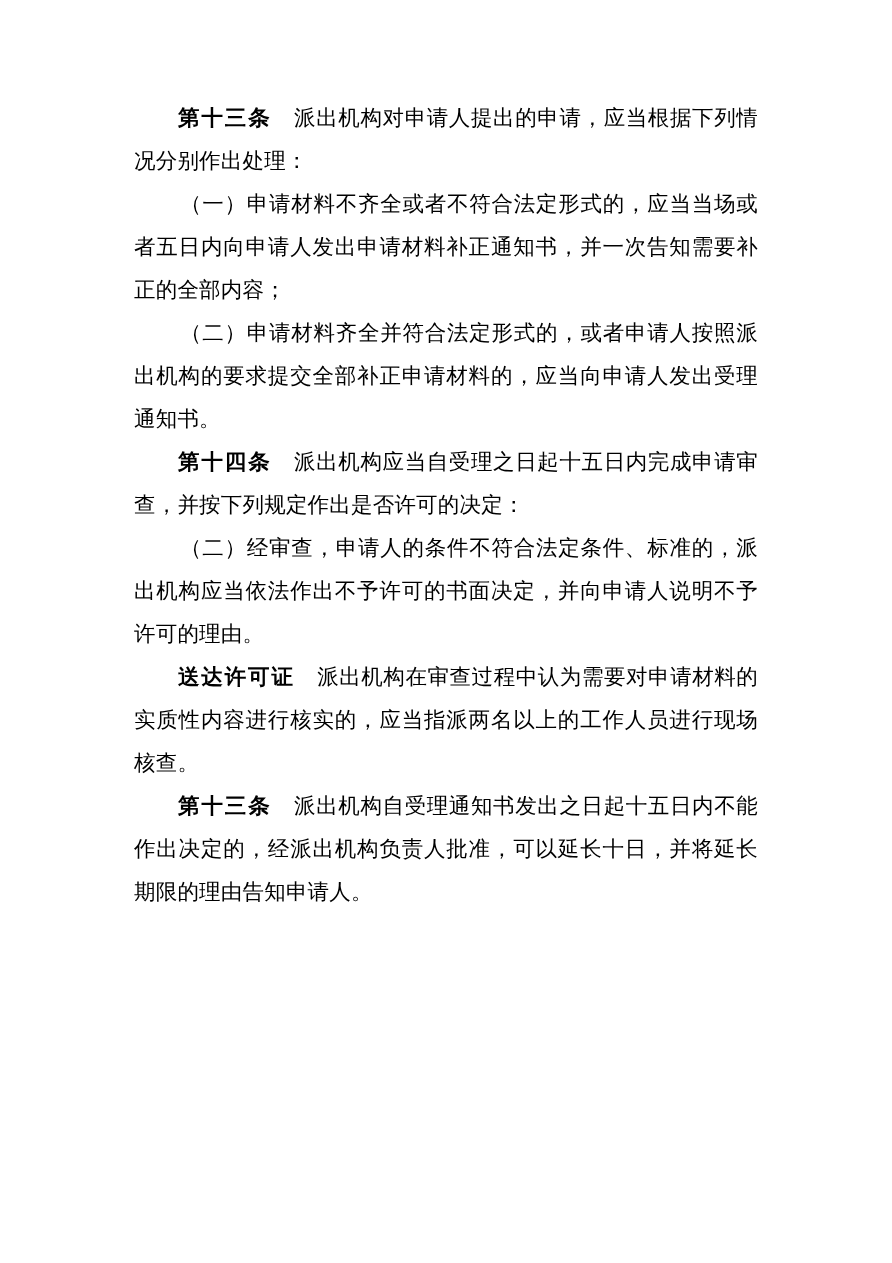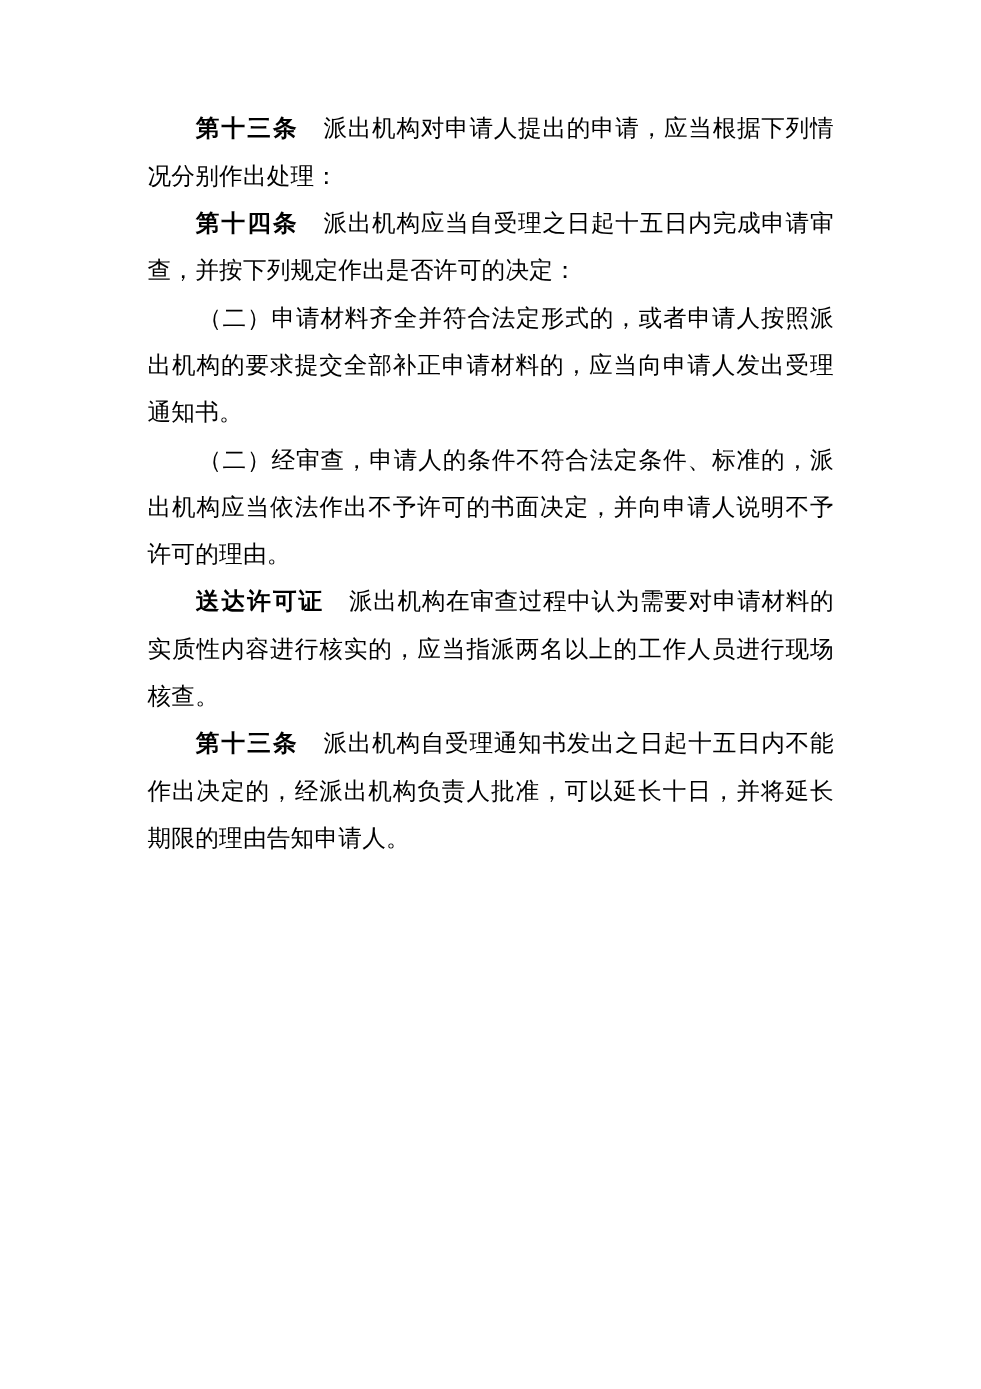--- a/index.html
+++ b/index.html
@@ -54,27 +54,30 @@
 </head>
 <body>
 
 <div class="page">
   <div class="doc-body">
 
     <p class="para indent">
       <span class="article-title">第十三条</span><span class="gap"></span><span>派出机构对申请人提出的申请，应当根据下列情况分别作出处理：</span>
     </p>
 
-
-    <p class="para indent">
-      <span class="article-title">第十四条</span><span class="gap"></span><span>派出机构应当自受理之日起十五日内完成申请审查，并按下列规定作出是否许可的决定：</span>
+    <p class="para indent-item">
+      <span>（一）申请材料不齐全或者不符合法定形式的，应当当场或者五日内向申请人发出申请材料补正通知书，并一次告知需要补正的全部内容；</span>
     </p>
 
     <p class="para indent-item">
       <span>（二）申请材料齐全并符合法定形式的，或者申请人按照派出机构的要求提交全部补正申请材料的，应当向申请人发出受理通知书。</span>
+    </p>
+
+    <p class="para indent">
+      <span class="article-title">第十四条</span><span class="gap"></span><span>派出机构应当自受理之日起十五日内完成申请审查，并按下列规定作出是否许可的决定：</span>
     </p>
 
 
     <p class="para indent-item">
       <span>（二）经审查，申请人的条件不符合法定条件、标准的，派出机构应当依法作出不予许可的书面决定，并向申请人说明不予许可的理由。</span>
     </p>
 
     <p class="para indent">
       <span class="article-title">送达许可证</span><span class="gap"></span><span>派出机构在审查过程中认为需要对申请材料的实质性内容进行核实的，应当指派两名以上的工作人员进行现场核查。</span>
     </p>

